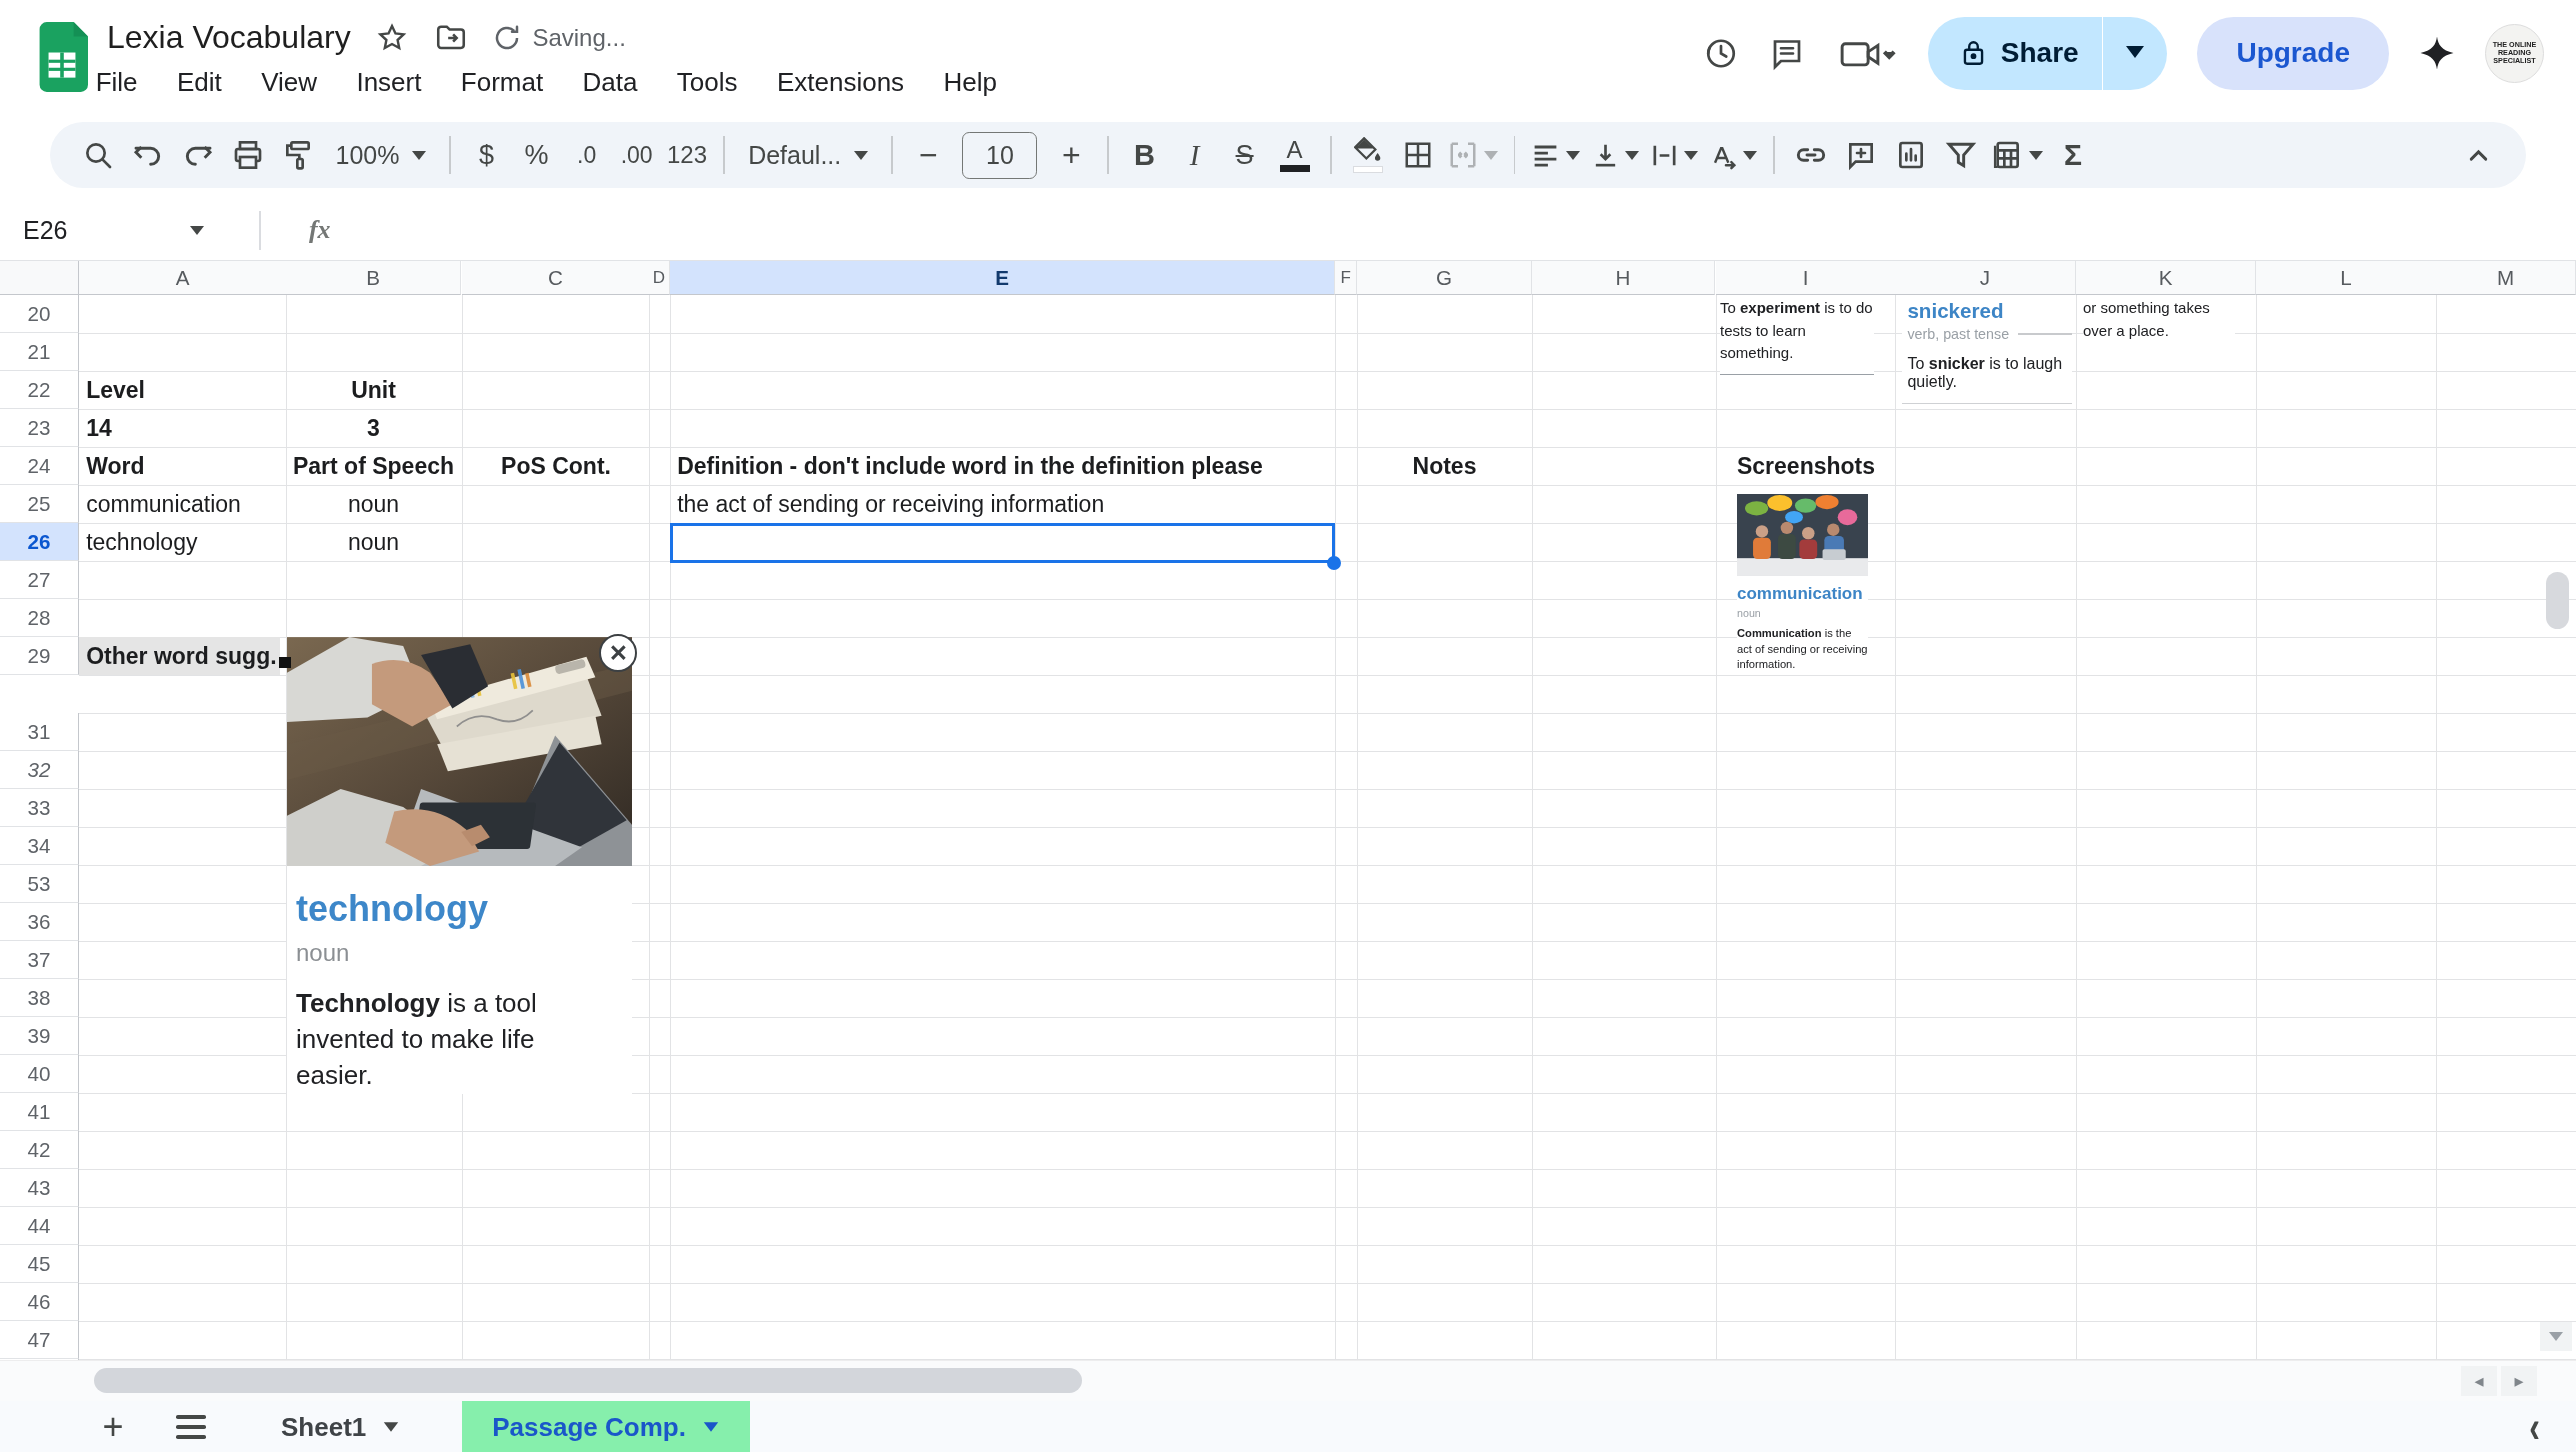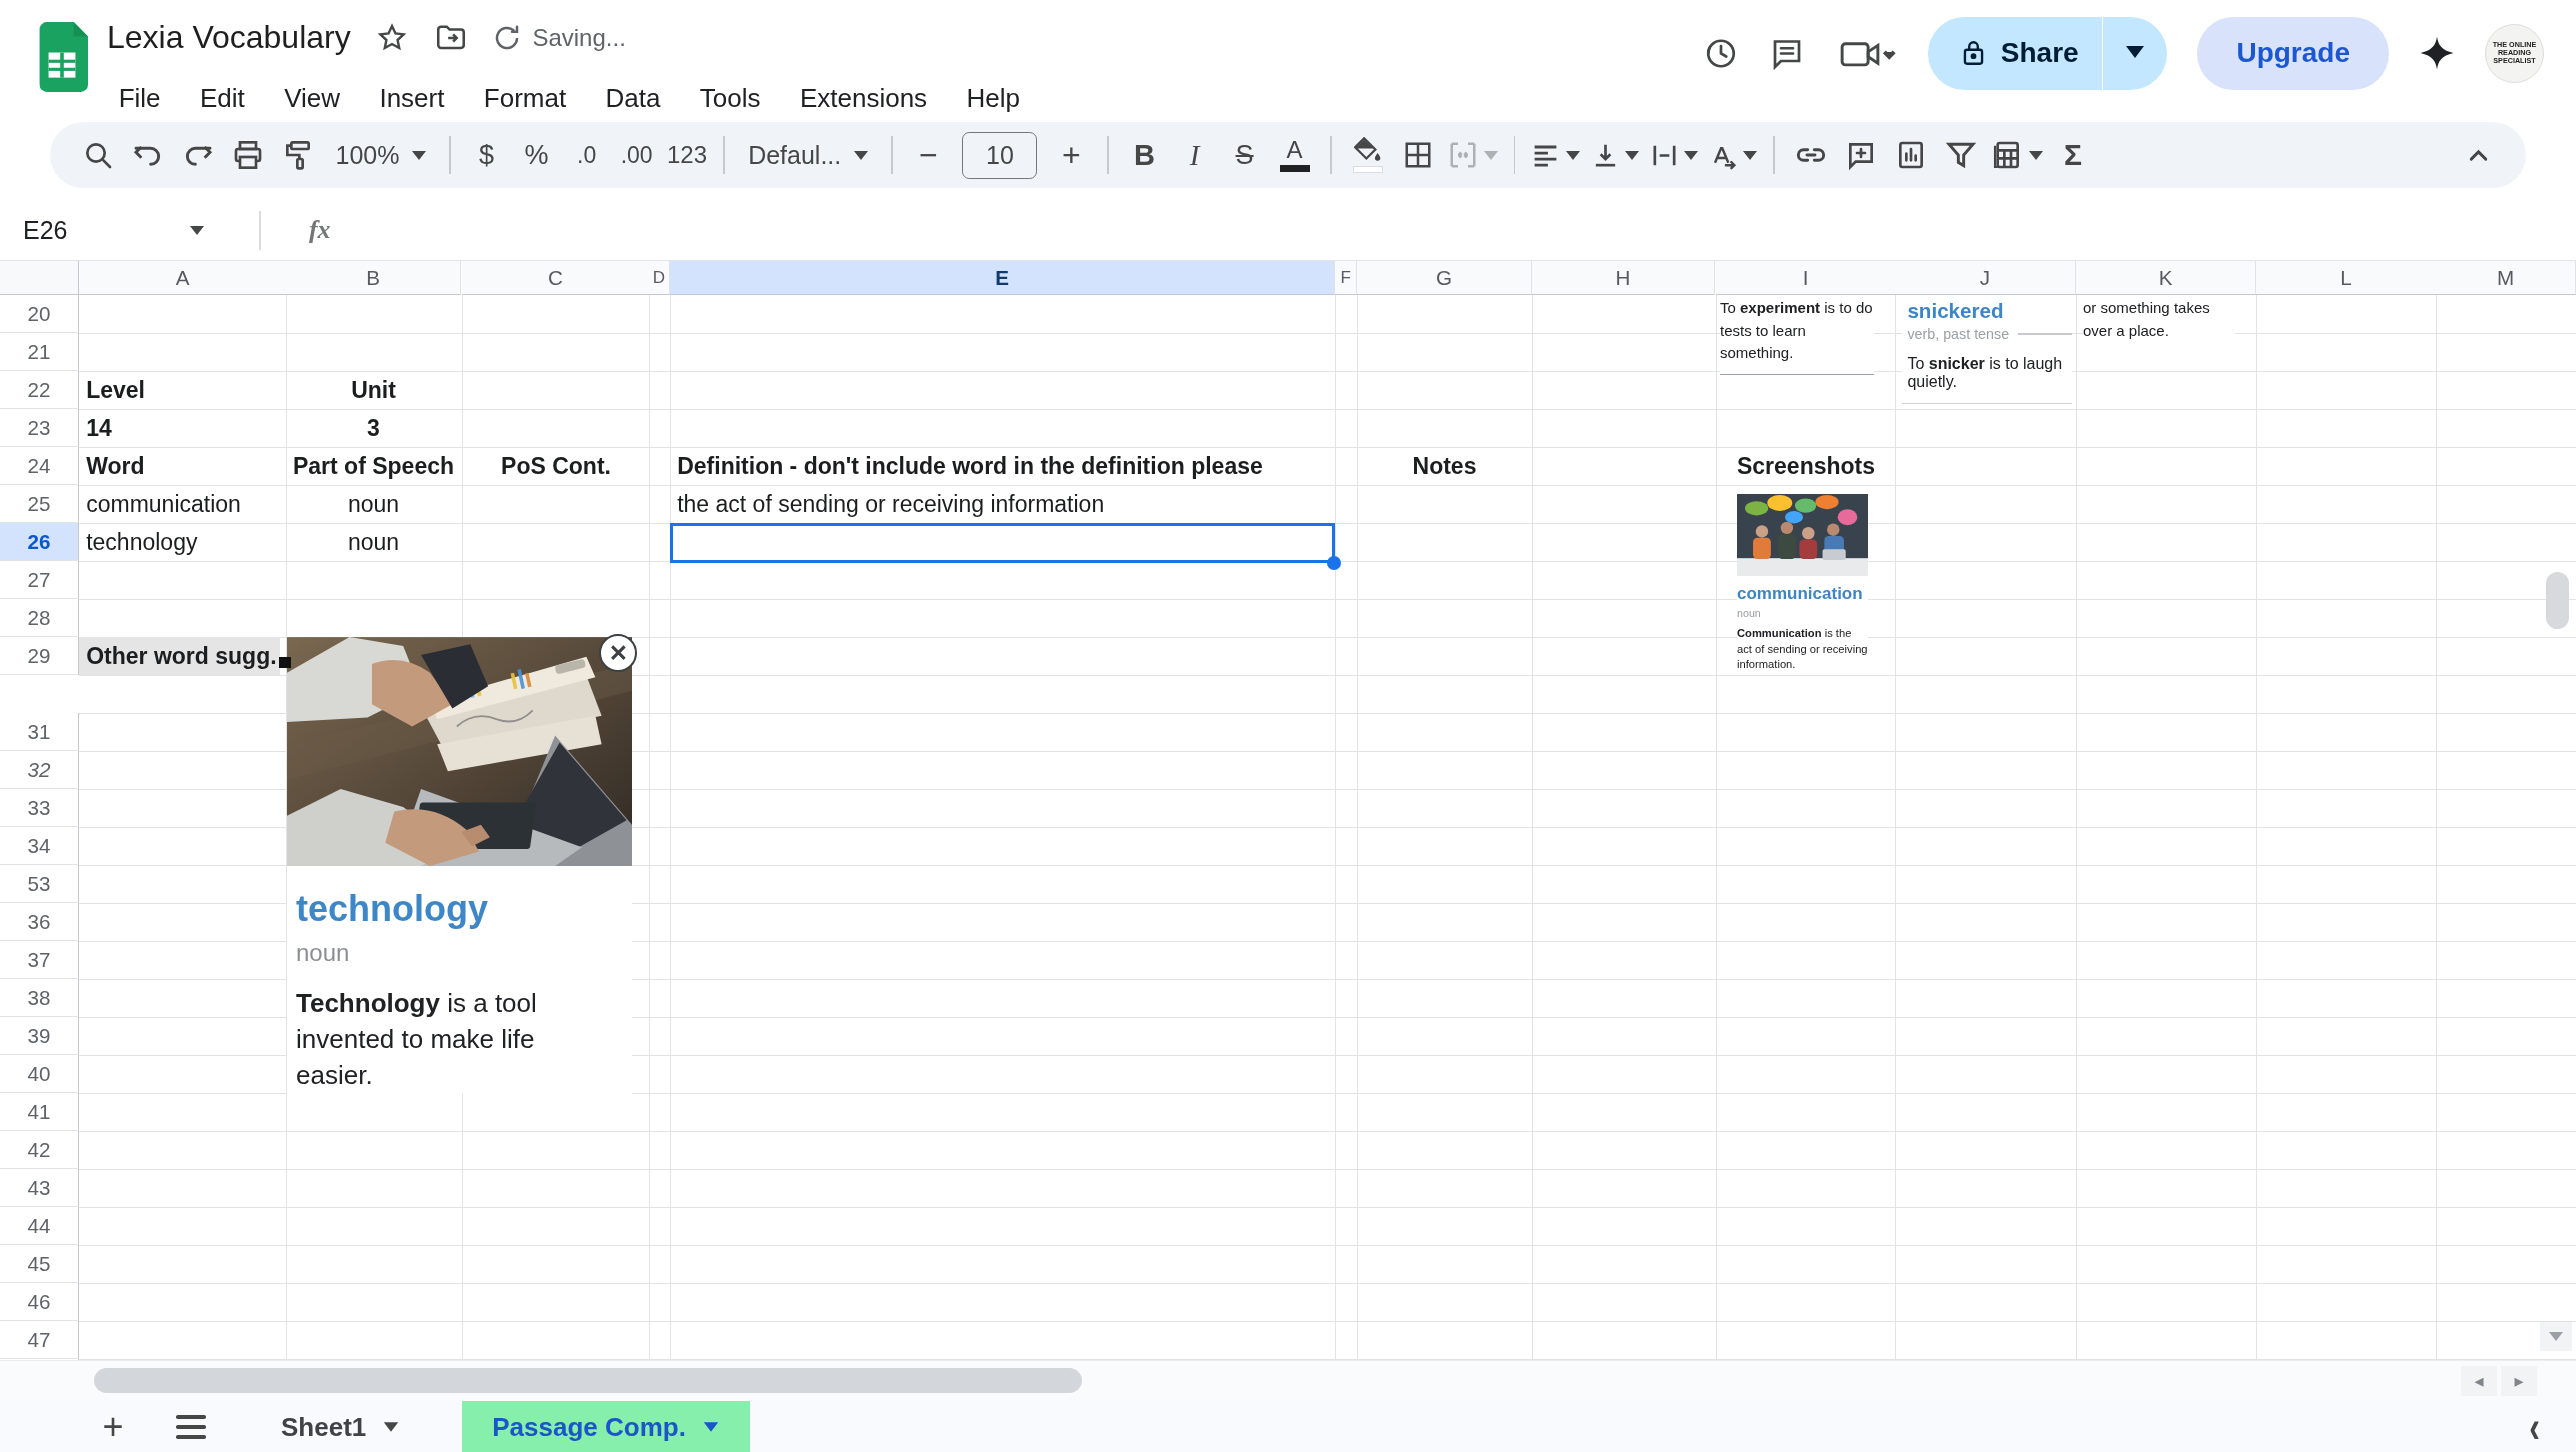--- a/index.html
+++ b/index.html
@@ -8,21 +8,21 @@
     width:2576px; height:1453px; position:relative; overflow:hidden;
     background:#fff; font-family:"Liberation Sans", sans-serif; color:#1f1f1f;
   }
   
   .topbar { position:absolute; left:0; top:0; width:2576px; height:112px; background:#fff; }
   .logo { position:absolute; left:36px; top:21.5px; width:52px; height:70px; }
   .titlerow { position:absolute; left:107px; top:14.3px; height:47px; display:flex; align-items:center; gap:23px; }
   .doc-title { font-size:32px; color:#1f1f1f; }
   .t-ic { width:36px; height:36px; display:flex; align-items:center; justify-content:center; color:#444746; }
   .saving { font-size:24px; color:#5f6368; display:flex; align-items:center; gap:10.7px; }
-  .menubar { position:absolute; left:99px; top:59px; height:47px; display:flex; align-items:center;margin-top:16px; }
+  .menubar { position:absolute; left:76px; top:59px; height:47px; display:flex; align-items:center; }
   .menu { font-size:26px; color:#202124; padding:7.2px 19.7px; border-radius:7.2px; cursor:default; }
   .tb-right { position:absolute; right:32px; top:12.5px; height:81px; display:flex; align-items:center; gap:30px; }
   .pill { height:73px; border-radius:37px; display:flex; align-items:center; }
   .share { background:#c2e7ff; color:#001d35; }
   .share .share-main { display:flex; align-items:center; gap:14.3px; padding:0 23px 0 32px; font-size:28px; font-weight:bold; }
   .share .sep { width:1.8px; height:73px; background:#ffffff; }
   .share .caret-sec { padding:0 23px; }
   .upgrade { background:#d8e2fb; color:#1b57d0; font-size:28px; font-weight:bold; padding:0 39px; }
   .caret { width:0; height:0; border-left:9.8px solid transparent; border-right:9.8px solid transparent; border-top:12.5px solid #444746; display:inline-block; }
   .share .caret { border-top-color:#001d35; }

